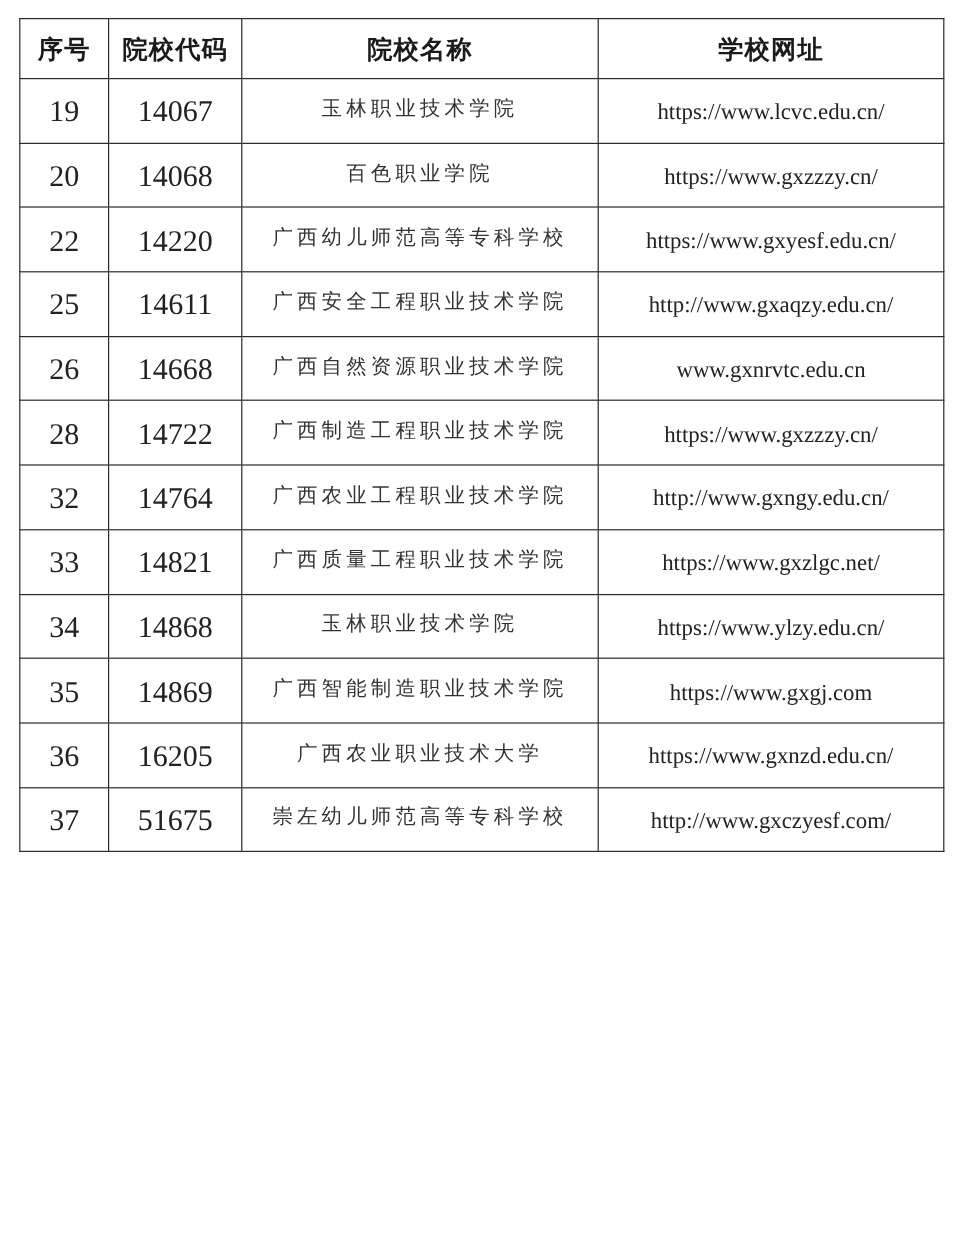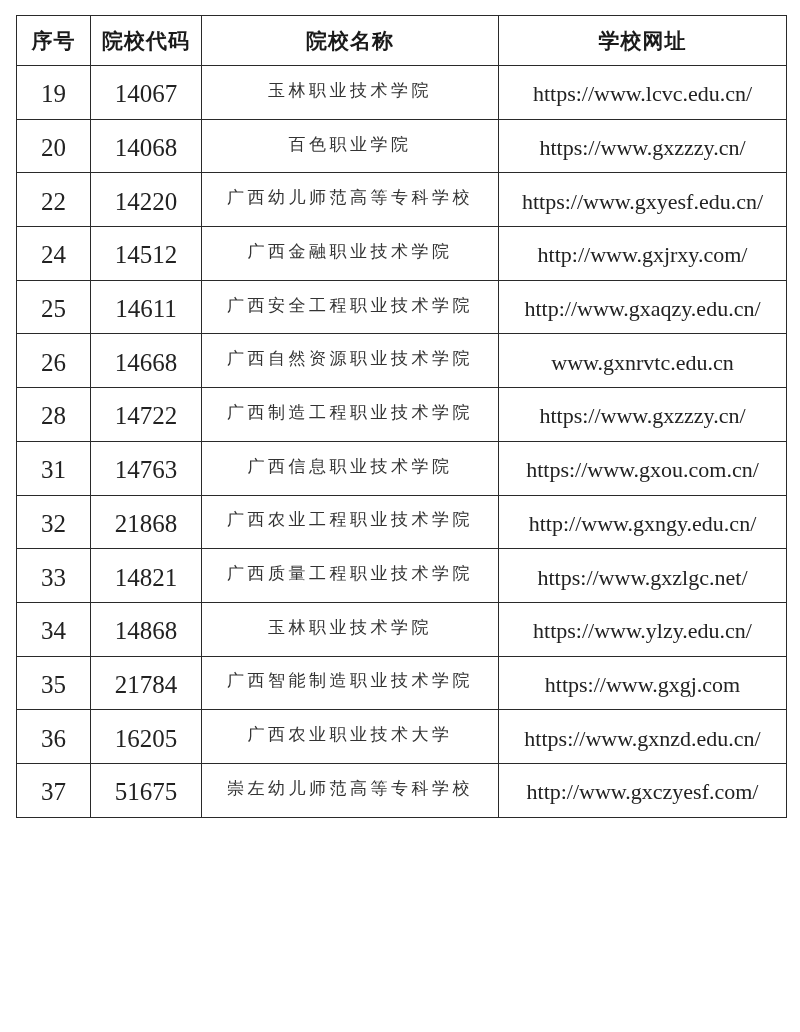--- a/index.html
+++ b/index.html
@@ -55,21 +55,21 @@
     }
     td.name {
       font-family: "DejaVu Sans", sans-serif;
       font-size: 17px;
       letter-spacing: 3.5px;
       color: #333333;
       padding-bottom: 4px;
     }
     td.url {
       font-family: "Liberation Serif", serif;
-      font-size: 22px;
+      font-size: 19px;
       color: #222222;
       padding-top: 4px;
     }
   </style>
 </head>
 <body>
 
 <div class="table-wrap">
   <table>
     <colgroup>
@@ -99,70 +99,58 @@
           <td class="name">百色职业学院</td>
           <td class="url">https://www.gxzzzy.cn/</td>
         </tr>
         <tr>
           <td class="num">22</td>
           <td class="num">14220</td>
           <td class="name">广西幼儿师范高等专科学校</td>
           <td class="url">https://www.gxyesf.edu.cn/</td>
         </tr>
         <tr>
-          <td class="num">24</td>
-          <td class="num">14512</td>
-          <td class="name">广西金融职业技术学院</td>
-          <td class="url">http://www.gxjrxy.com/</td>
-        </tr>
-        <tr>
           <td class="num">25</td>
           <td class="num">14611</td>
           <td class="name">广西安全工程职业技术学院</td>
           <td class="url">http://www.gxaqzy.edu.cn/</td>
         </tr>
         <tr>
           <td class="num">26</td>
           <td class="num">14668</td>
           <td class="name">广西自然资源职业技术学院</td>
           <td class="url">www.gxnrvtc.edu.cn</td>
         </tr>
         <tr>
           <td class="num">28</td>
           <td class="num">14722</td>
           <td class="name">广西制造工程职业技术学院</td>
           <td class="url">https://www.gxzzzy.cn/</td>
         </tr>
         <tr>
-          <td class="num">31</td>
-          <td class="num">14763</td>
-          <td class="name">广西信息职业技术学院</td>
-          <td class="url">https://www.gxou.com.cn/</td>
-        </tr>
-        <tr>
           <td class="num">32</td>
-          <td class="num">21868</td>
+          <td class="num">14764</td>
           <td class="name">广西农业工程职业技术学院</td>
           <td class="url">http://www.gxngy.edu.cn/</td>
         </tr>
         <tr>
           <td class="num">33</td>
           <td class="num">14821</td>
           <td class="name">广西质量工程职业技术学院</td>
           <td class="url">https://www.gxzlgc.net/</td>
         </tr>
         <tr>
           <td class="num">34</td>
           <td class="num">14868</td>
           <td class="name">玉林职业技术学院</td>
           <td class="url">https://www.ylzy.edu.cn/</td>
         </tr>
         <tr>
           <td class="num">35</td>
-          <td class="num">21784</td>
+          <td class="num">14869</td>
           <td class="name">广西智能制造职业技术学院</td>
           <td class="url">https://www.gxgj.com</td>
         </tr>
         <tr>
           <td class="num">36</td>
           <td class="num">16205</td>
           <td class="name">广西农业职业技术大学</td>
           <td class="url">https://www.gxnzd.edu.cn/</td>
         </tr>
         <tr>

